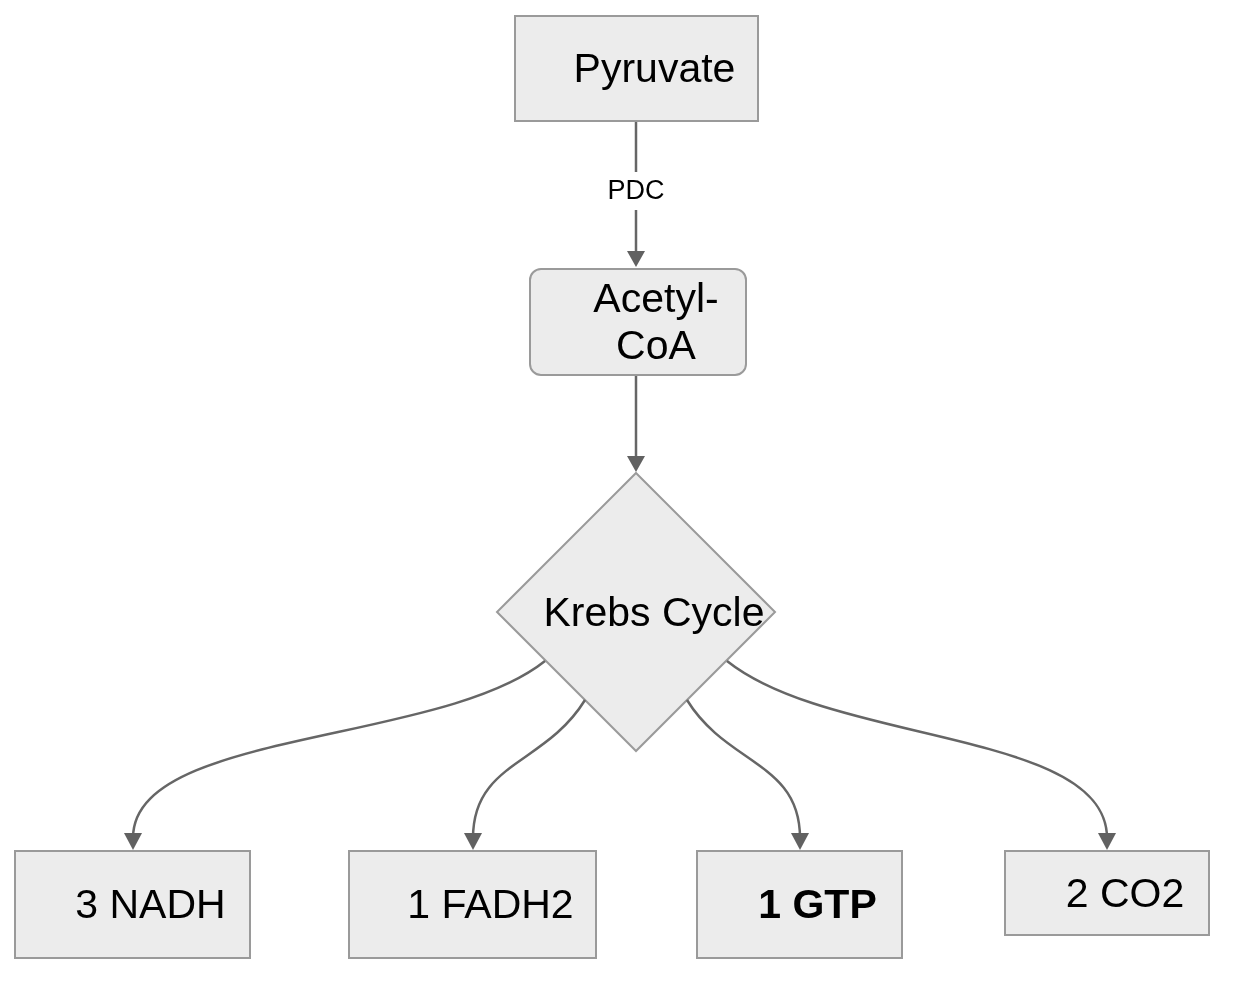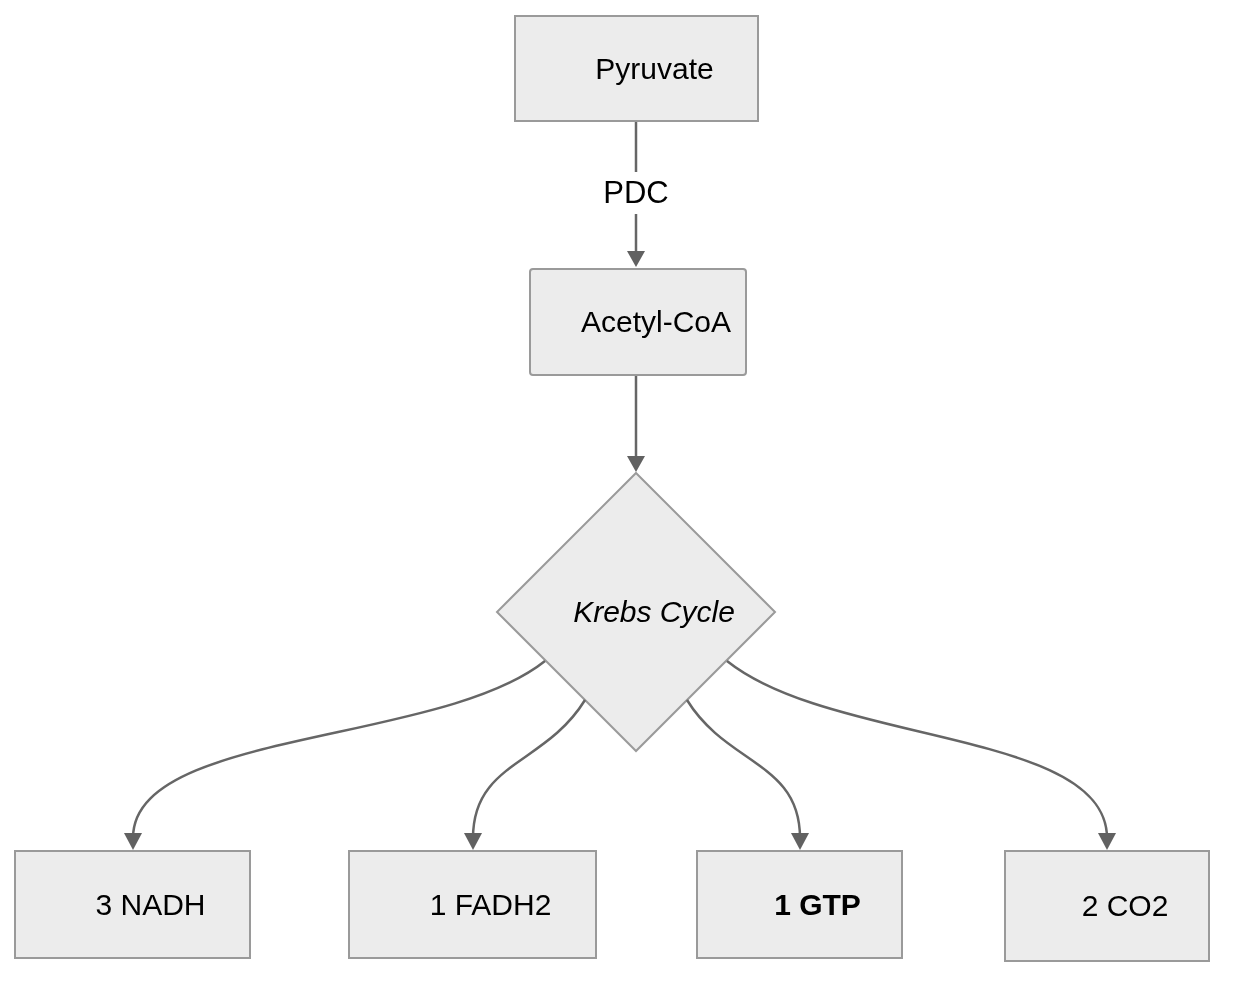--- a/index.html
+++ b/index.html
@@ -35,43 +35,42 @@
     fill: var(--node-fill, #ececec);
     stroke: var(--node-border, #9a9a9a);
     stroke-width: 2;
   }
   .node {
     position: absolute;
     box-sizing: border-box;
     display: flex;
     align-items: center;
     justify-content: center;
-    font-size: 30px;
+    font-size: 41px;
     color: var(--text, #000000);
     text-align: center;
     padding-left: 36px;
   }
   .node.rect {
     background: var(--node-fill, #ececec);
     border: 2px solid var(--node-border, #9a9a9a);
   }
   .node.rounded {
-    border-radius: 4px;
+    border-radius: 12px;
   }
   .node.diamond-label {
     background: transparent;
     border: none;
-    font-style: italic;
   }
   .edge-label {
     position: absolute;
     transform: translateX(-50%);
     background: var(--background, #ffffff);
     color: var(--text, #000000);
-    font-size: 31px;
+    font-size: 27px;
     padding: 4px 12px;
     line-height: 1.1;
     white-space: nowrap;
   }
 </style>
 </head>
 <body>
 
 <div class="canvas">
 
@@ -115,19 +114,19 @@
   </div>
 
   <div class="node rect" style="left:348px; top:850px; width:249px; height:109px;">
     <span>1 FADH2</span>
   </div>
 
   <div class="node rect" style="left:696px; top:850px; width:207px; height:109px;font-weight:bold;">
     <span>1 GTP</span>
   </div>
 
-  <div class="node rect" style="left:1004px; top:850px; width:206px; height:112px;">
+  <div class="node rect" style="left:1004px; top:850px; width:206px; height:86px;">
     <span>2 CO2</span>
   </div>
 
   <div class="edge-label" style="left:636px; top:172px;">PDC</div>
 
 </div>
 
 </body></html>

